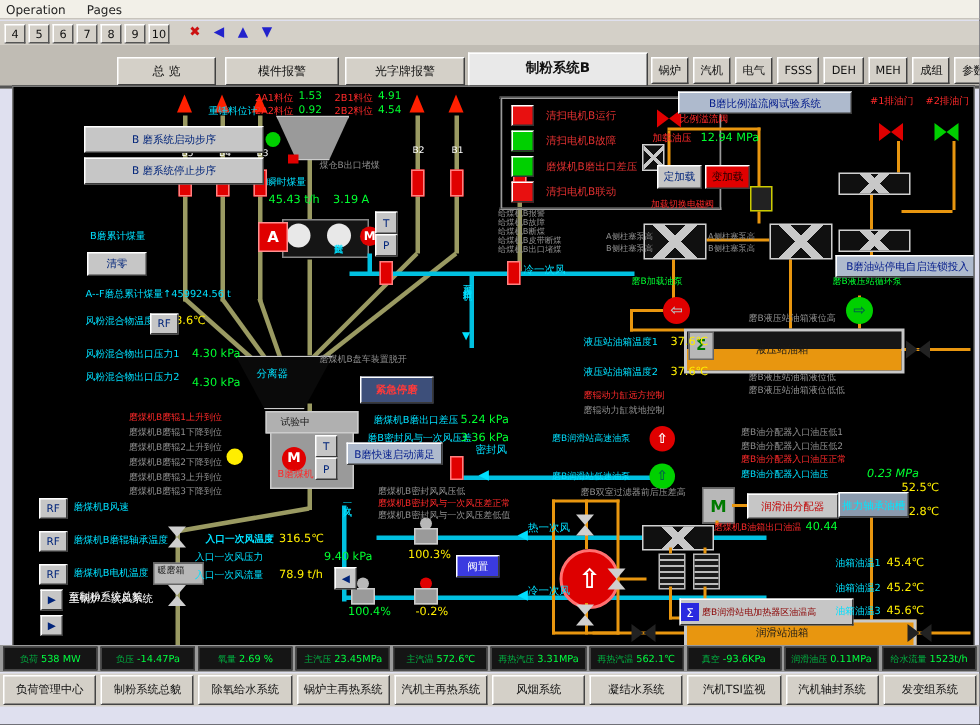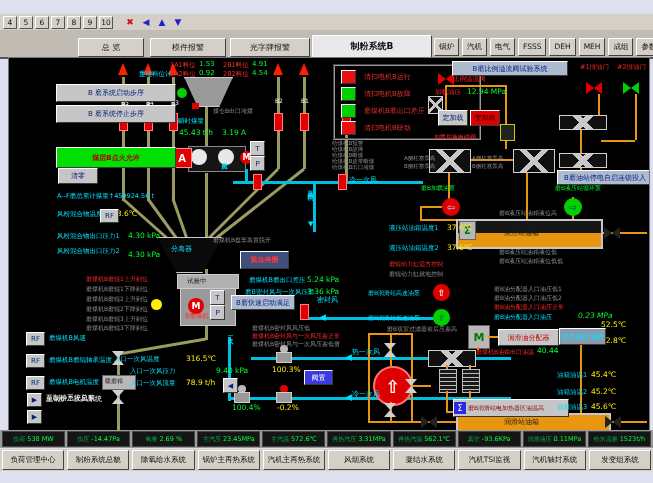--- a/index.html
+++ b/index.html
@@ -65,20 +65,24 @@
   .sbox .sl{color:#00b040;font-size:6px;}
   .sbox .sv{color:#00ff40;font-size:6.5px;}
   .navbar{position:absolute;left:0;top:449px;width:653px;height:22px;background:#d4d0c8;display:flex;gap:3px;padding:1px 2px;box-sizing:border-box;}
   .navbtn{flex:1;background:#d4d0c8;border-top:1px solid #fff;border-left:1px solid #fff;border-right:1px solid #444;border-bottom:1px solid #444;font-size:7.5px;color:#111;display:flex;align-items:center;justify-content:center;white-space:nowrap;overflow:hidden;}
 </style>
 </head>
 <body>
 
 <div class="screen">
 
+  <div class="menubar">
+    <span>Operation</span>
+    <span>Pages</span>
+  </div>
 
   <div class="toolbar">
     <span id="page-buttons" style="display:flex;gap:2px;">
         <div class="pgbtn">4</div>
         <div class="pgbtn">5</div>
         <div class="pgbtn">6</div>
         <div class="pgbtn">7</div>
         <div class="pgbtn">8</div>
         <div class="pgbtn">9</div>
         <div class="pgbtn">10</div>
@@ -338,21 +342,21 @@
       <div class="lbl c-gray" style="left: 77px; top: 228px; font-size: 6px;">磨煤机B磨辊1下降到位</div>
       <div class="lbl c-gray" style="left: 77px; top: 238px; font-size: 6px;">磨煤机B磨辊2上升到位</div>
       <div class="lbl c-gray" style="left: 77px; top: 248px; font-size: 6px;">磨煤机B磨辊2下降到位</div>
       <div class="lbl c-gray" style="left: 77px; top: 258px; font-size: 6px;">磨煤机B磨辊3上升到位</div>
       <div class="lbl c-gray" style="left: 77px; top: 267px; font-size: 6px;">磨煤机B磨辊3下降到位</div>
       <div class="lbl c-cyan" style="left: 40px; top: 277px; font-size: 6.5px;">磨煤机B风速</div>
       <div class="lbl c-cyan" style="left: 40px; top: 299px; font-size: 6.5px;">磨煤机B磨辊轴承温度</div>
       <div class="lbl c-cyan" style="left: 40px; top: 321px; font-size: 6.5px;">磨煤机B电机温度</div>
       <div class="lbl c-white" style="left: 37px; top: 337px; font-size: 7px;">至制粉系统总貌</div>
       <div class="lbl c-white" style="left: 37px; top: 338px; font-size: 7px;">至锅炉二次风系统</div>
-      <div class="lbl c-cyan" style="left: 105px; top: 298px; font-size: 6.5px;">入口一次风温度</div>
+      <div class="lbl c-cyan" style="left: 128px; top: 298px; font-size: 6.5px; font-weight: bold;">入口一次风温度</div>
       <div class="lbl c-yellow" style="left: 177px; top: 297px; font-size: 7.5px;">316.5℃</div>
       <div class="lbl c-cyan" style="left: 121px; top: 310px; font-size: 6.5px;">入口一次风压力</div>
       <div class="lbl c-green" style="left: 177px; top: 309px; font-size: 7.5px; margin-left: 30px;">9.40 kPa</div>
       <div class="lbl c-cyan" style="left: 121px; top: 322px; font-size: 6.5px;">入口一次风流量</div>
       <div class="lbl c-yellow" style="left: 177px; top: 321px; font-size: 7.5px;">78.9 t/h</div>
       <div class="lbl c-dark" style="left: 96px; top: 320px; font-size: 6px;">暖磨箱</div>
       <div class="lbl c-red" style="left: 444px; top: 18px; font-size: 6.5px;">比例溢流阀</div>
       <div class="lbl c-red" style="left: 426px; top: 31px; font-size: 6.5px;">加载油压</div>
       <div class="lbl c-green" style="left: 458px; top: 30px; font-size: 7.5px;">12.94 MPa</div>
       <div class="lbl c-red" style="left: 425px; top: 76px; font-size: 6px;">加载切换电磁阀</div>
@@ -388,21 +392,20 @@
       <div class="lbl c-green" style="left: 528px; top: 289px; font-size: 7.5px;">40.44</div>
       <div class="lbl c-cyan" style="left: 548px; top: 314px; font-size: 6.5px;">油箱油温1</div>
       <div class="lbl c-yellow" style="left: 582px; top: 313px; font-size: 7.5px;">45.4℃</div>
       <div class="lbl c-cyan" style="left: 548px; top: 331px; font-size: 6.5px;">油箱油温2</div>
       <div class="lbl c-yellow" style="left: 582px; top: 330px; font-size: 7.5px;">45.2℃</div>
       <div class="lbl c-cyan" style="left: 548px; top: 346px; font-size: 6.5px;">油箱油温3</div>
       <div class="lbl c-yellow" style="left: 582px; top: 345px; font-size: 7.5px;">45.6℃</div>
       <div class="lbl c-dark" style="left: 495px; top: 361px; font-size: 7px;">润滑站油箱</div>
       <div class="cbtn " style="left: 47px; top: 26px; width: 118px; height: 16px;">B 磨系统启动步序</div>
       <div class="cbtn " style="left: 47px; top: 47px; width: 118px; height: 16px;">B 磨系统停止步序</div>
-      <div class="cbtn btn-green" style="left: 47px; top: 89px; width: 118px; height: 19px;">煤层B点火允许</div>
       <div class="cbtn " style="left: 49px; top: 110px; width: 38px; height: 14px;">清零</div>
       <div class="cbtn " style="left: 91px; top: 151px; width: 17px; height: 12px;">RF</div>
       <div class="cbtn " style="left: 17px; top: 274px; width: 17px; height: 12px;">RF</div>
       <div class="cbtn " style="left: 17px; top: 296px; width: 17px; height: 12px;">RF</div>
       <div class="cbtn " style="left: 17px; top: 318px; width: 17px; height: 12px;">RF</div>
       <div class="cbtn " style="left: 18px; top: 335px; width: 13px; height: 12px;">▶</div>
       <div class="cbtn " style="left: 18px; top: 352px; width: 13px; height: 12px;">▶</div>
       <div class="cbtn btn-dark" style="left: 231px; top: 193px; width: 47px; height: 16px;">紧急停磨</div>
       <div class="cbtn btn-steel" style="left: 222px; top: 237px; width: 62px; height: 13px;">B磨快速启动满足</div>
       <div class="cbtn " style="left: 214px; top: 320px; width: 13px; height: 13px;">◀</div>

